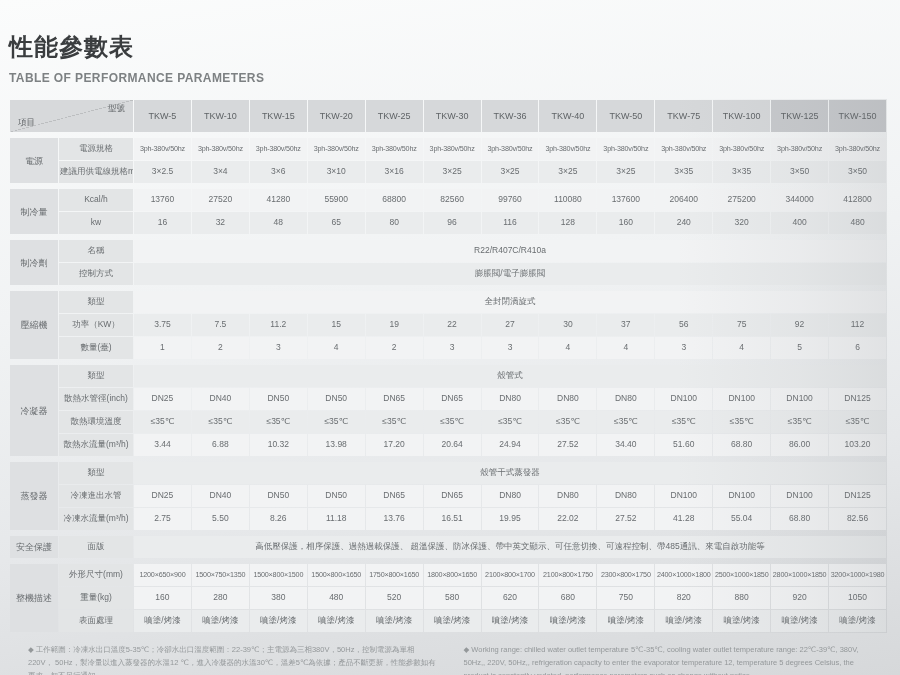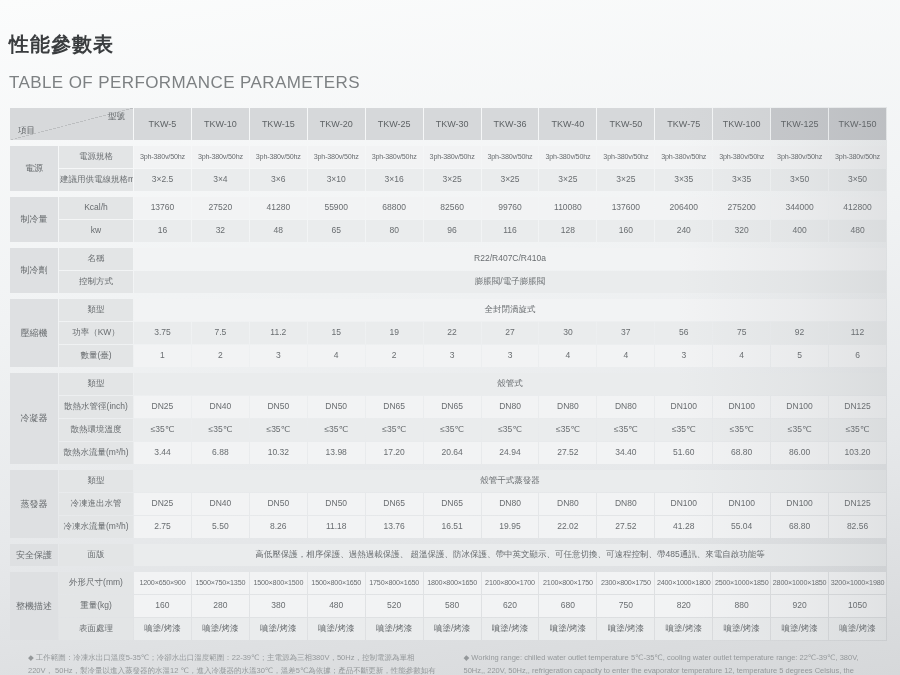--- a/index.html
+++ b/index.html
@@ -3,22 +3,22 @@
 <meta charset="utf-8">
 <style>
   html,body{margin:0;padding:0;}
   body{
     width:900px;height:675px;overflow:hidden;
     background:linear-gradient(172deg,#fbfcfc 0%,#f1f3f4 40%,#e6e8ea 70%,#d6d8da 100%);
     font-family:"Liberation Sans","DejaVu Sans",sans-serif;
     color:#63676a;
   }
   .page{padding:34px 13px 0 9px;}
-  .title{font-size:20px;font-weight:bold;color:#3a3d3f;letter-spacing:1px;line-height:1.05;}
-  .subtitle{font-size:17px;color:#7d8183;letter-spacing:0.4px;margin-top:18px;}
+  .title{font-size:24px;font-weight:bold;color:#3a3d3f;letter-spacing:1px;line-height:1.05;}
+  .subtitle{font-size:12px;color:#7d8183;letter-spacing:0.4px;margin-top:12px;font-weight:bold;}
   .table-wrap{position:relative;margin-top:14px;}
   .table-wrap::after{
     content:"";position:absolute;inset:0;pointer-events:none;
     background:linear-gradient(90deg,rgba(128,133,138,0) 76%,rgba(128,133,138,0.07) 90%,rgba(120,125,130,0.14) 100%);
   }
   table{width:878px;table-layout:fixed;border-collapse:separate;border-spacing:1px;}
   td,th{padding:0 1px;text-align:center;vertical-align:middle;font-weight:normal;
         font-size:8.5px;color:#696d70;line-height:1.15;overflow:hidden;white-space:nowrap;}
   thead th{height:32px;background:#d6d8da;font-size:9px;color:#5f6366;}
   th.hdr-dark{background:#c8cacd;}

